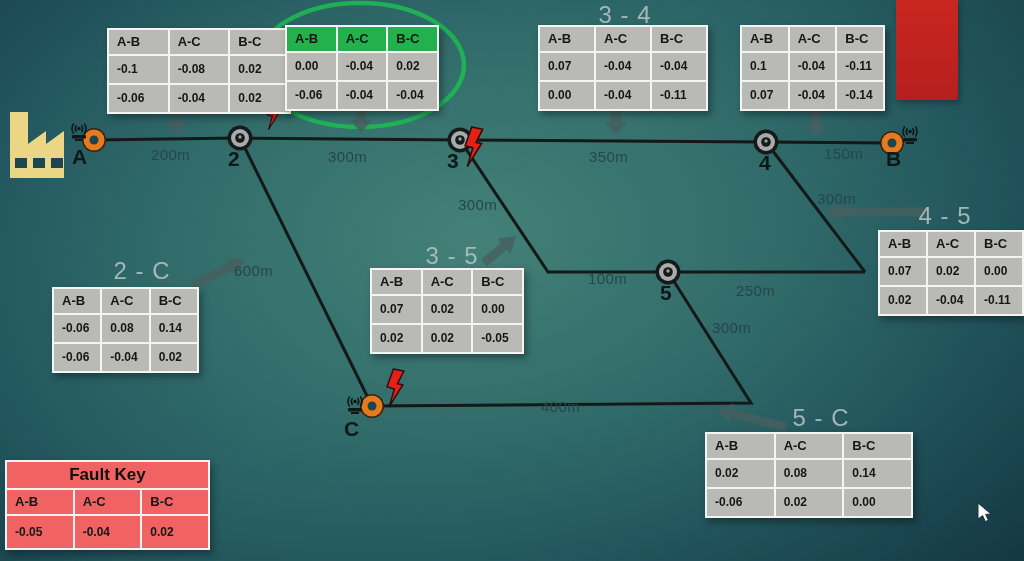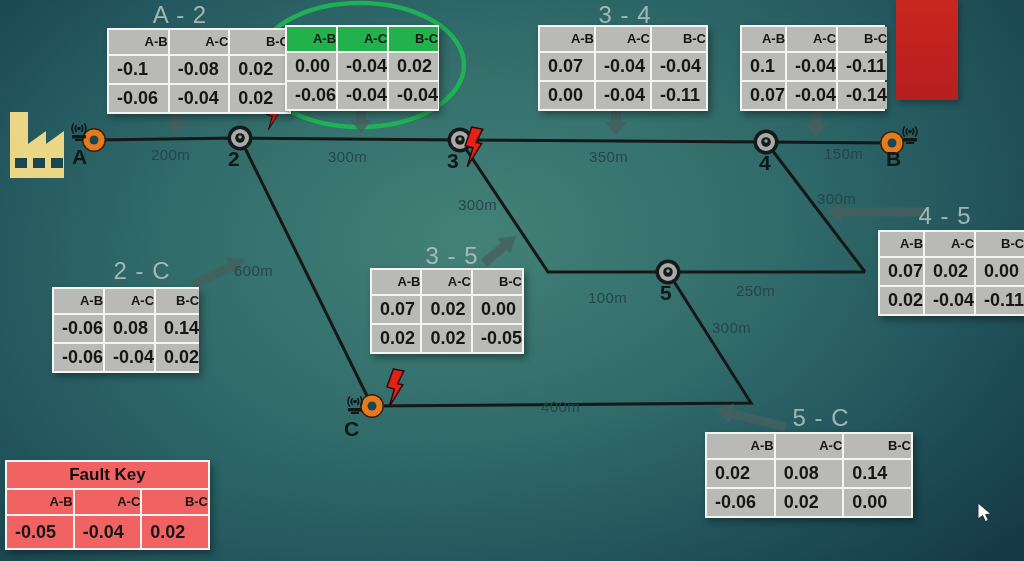--- a/index.html
+++ b/index.html
@@ -8,23 +8,23 @@
     background:
       radial-gradient(ellipse 760px 480px at 46% 42%, rgba(70,132,121,.9) 0%, rgba(53,113,109,.8) 38%, rgba(34,86,94,.55) 68%, rgba(16,48,60,.65) 100%),
       linear-gradient(135deg,#1d4a58 0%,#2c6668 45%,#1a4450 100%);}
   svg{position:absolute;left:0;top:0;}
   .dist{position:absolute;font-size:15px;color:#25464a;letter-spacing:.4px;}
   .nlabel{position:absolute;font-size:21px;font-weight:bold;color:#0d1919;}
   .ttitle{position:absolute;width:90px;text-align:center;font-size:24px;color:#b4c3c1;opacity:.88;letter-spacing:1px;}
   .dtable{position:absolute;display:grid;grid-template-columns:1fr 1fr 1fr;gap:2px;
     background:#f4f4f2;border:2px solid #f4f4f2;box-shadow:3px 4px 7px rgba(0,0,0,.35);}
   .hcell{background:#b9b9b6;height:24px;line-height:24px;padding-left:8px;
-    font-size:13px;font-weight:bold;color:#161616;text-align:right;}
+    font-size:13px;font-weight:bold;color:#161616;}
   .dcell{background:#b9b9b6;height:27px;line-height:27px;padding-left:8px;
-    font-size:18px;font-weight:bold;color:#161616;}
+    font-size:12px;font-weight:bold;color:#161616;}
   .green .hcell{background:#22b14c;}
   .faultkey .hcell,.faultkey .dcell{background:#f16262;}
   .faultkey .ktitle{grid-column:1/4;background:#f16262;text-align:center;height:26px;
     line-height:26px;font-size:17px;font-weight:bold;color:#101010;padding:0;}
   .redrect{position:absolute;left:896px;top:0;width:62px;height:100px;
     background:linear-gradient(180deg,#c9261f,#b61f1f);box-shadow:2px 3px 6px rgba(0,0,0,.3);}
 </style>
 </head>
 <body>
 
@@ -109,34 +109,33 @@
 
     <use href="#bolt" transform="translate(266,101) scale(0.8)"></use>
     <use href="#bolt" transform="translate(464,127) scale(1.1)"></use>
     <use href="#bolt" transform="translate(386,369) scale(1.05)"></use>
 
     <polygon points="978,503 978,519 982.6,515.6 985.4,521.6 988.4,520.2 985.6,514.4 991,514" fill="#ffffff" stroke="#20313a" stroke-width="1"></polygon>
   </svg>
 
   <div class="redrect"></div>
 
-  <div class="ttitle" style="left:135px;top:1px">A - 2</div>
   <div class="ttitle" style="left:580px;top:1px">3 - 4</div>
   <div class="ttitle" style="left:97px;top:257px">2 - C</div>
   <div class="ttitle" style="left:407px;top:242px">3 - 5</div>
   <div class="ttitle" style="left:900px;top:202px">4 - 5</div>
   <div class="ttitle" style="left:776px;top:404px">5 - C</div>
 
   <div class="dist" style="left:151px;top:146px">200m</div>
   <div class="dist" style="left:328px;top:148px">300m</div>
   <div class="dist" style="left:589px;top:148px">350m</div>
   <div class="dist" style="left:824px;top:145px">150m</div>
   <div class="dist" style="left:234px;top:262px">600m</div>
   <div class="dist" style="left:458px;top:196px">300m</div>
-  <div class="dist" style="left:588px;top:289px">100m</div>
+  <div class="dist" style="left:588px;top:270px">100m</div>
   <div class="dist" style="left:817px;top:190px">300m</div>
   <div class="dist" style="left:736px;top:282px">250m</div>
   <div class="dist" style="left:712px;top:319px">300m</div>
   <div class="dist" style="left:541px;top:398px">400m</div>
 
   <div class="nlabel" style="left:72px;top:145px">A</div>
   <div class="nlabel" style="left:228px;top:147px">2</div>
   <div class="nlabel" style="left:447px;top:149px">3</div>
   <div class="nlabel" style="left:759px;top:151px">4</div>
   <div class="nlabel" style="left:886px;top:147px">B</div>

